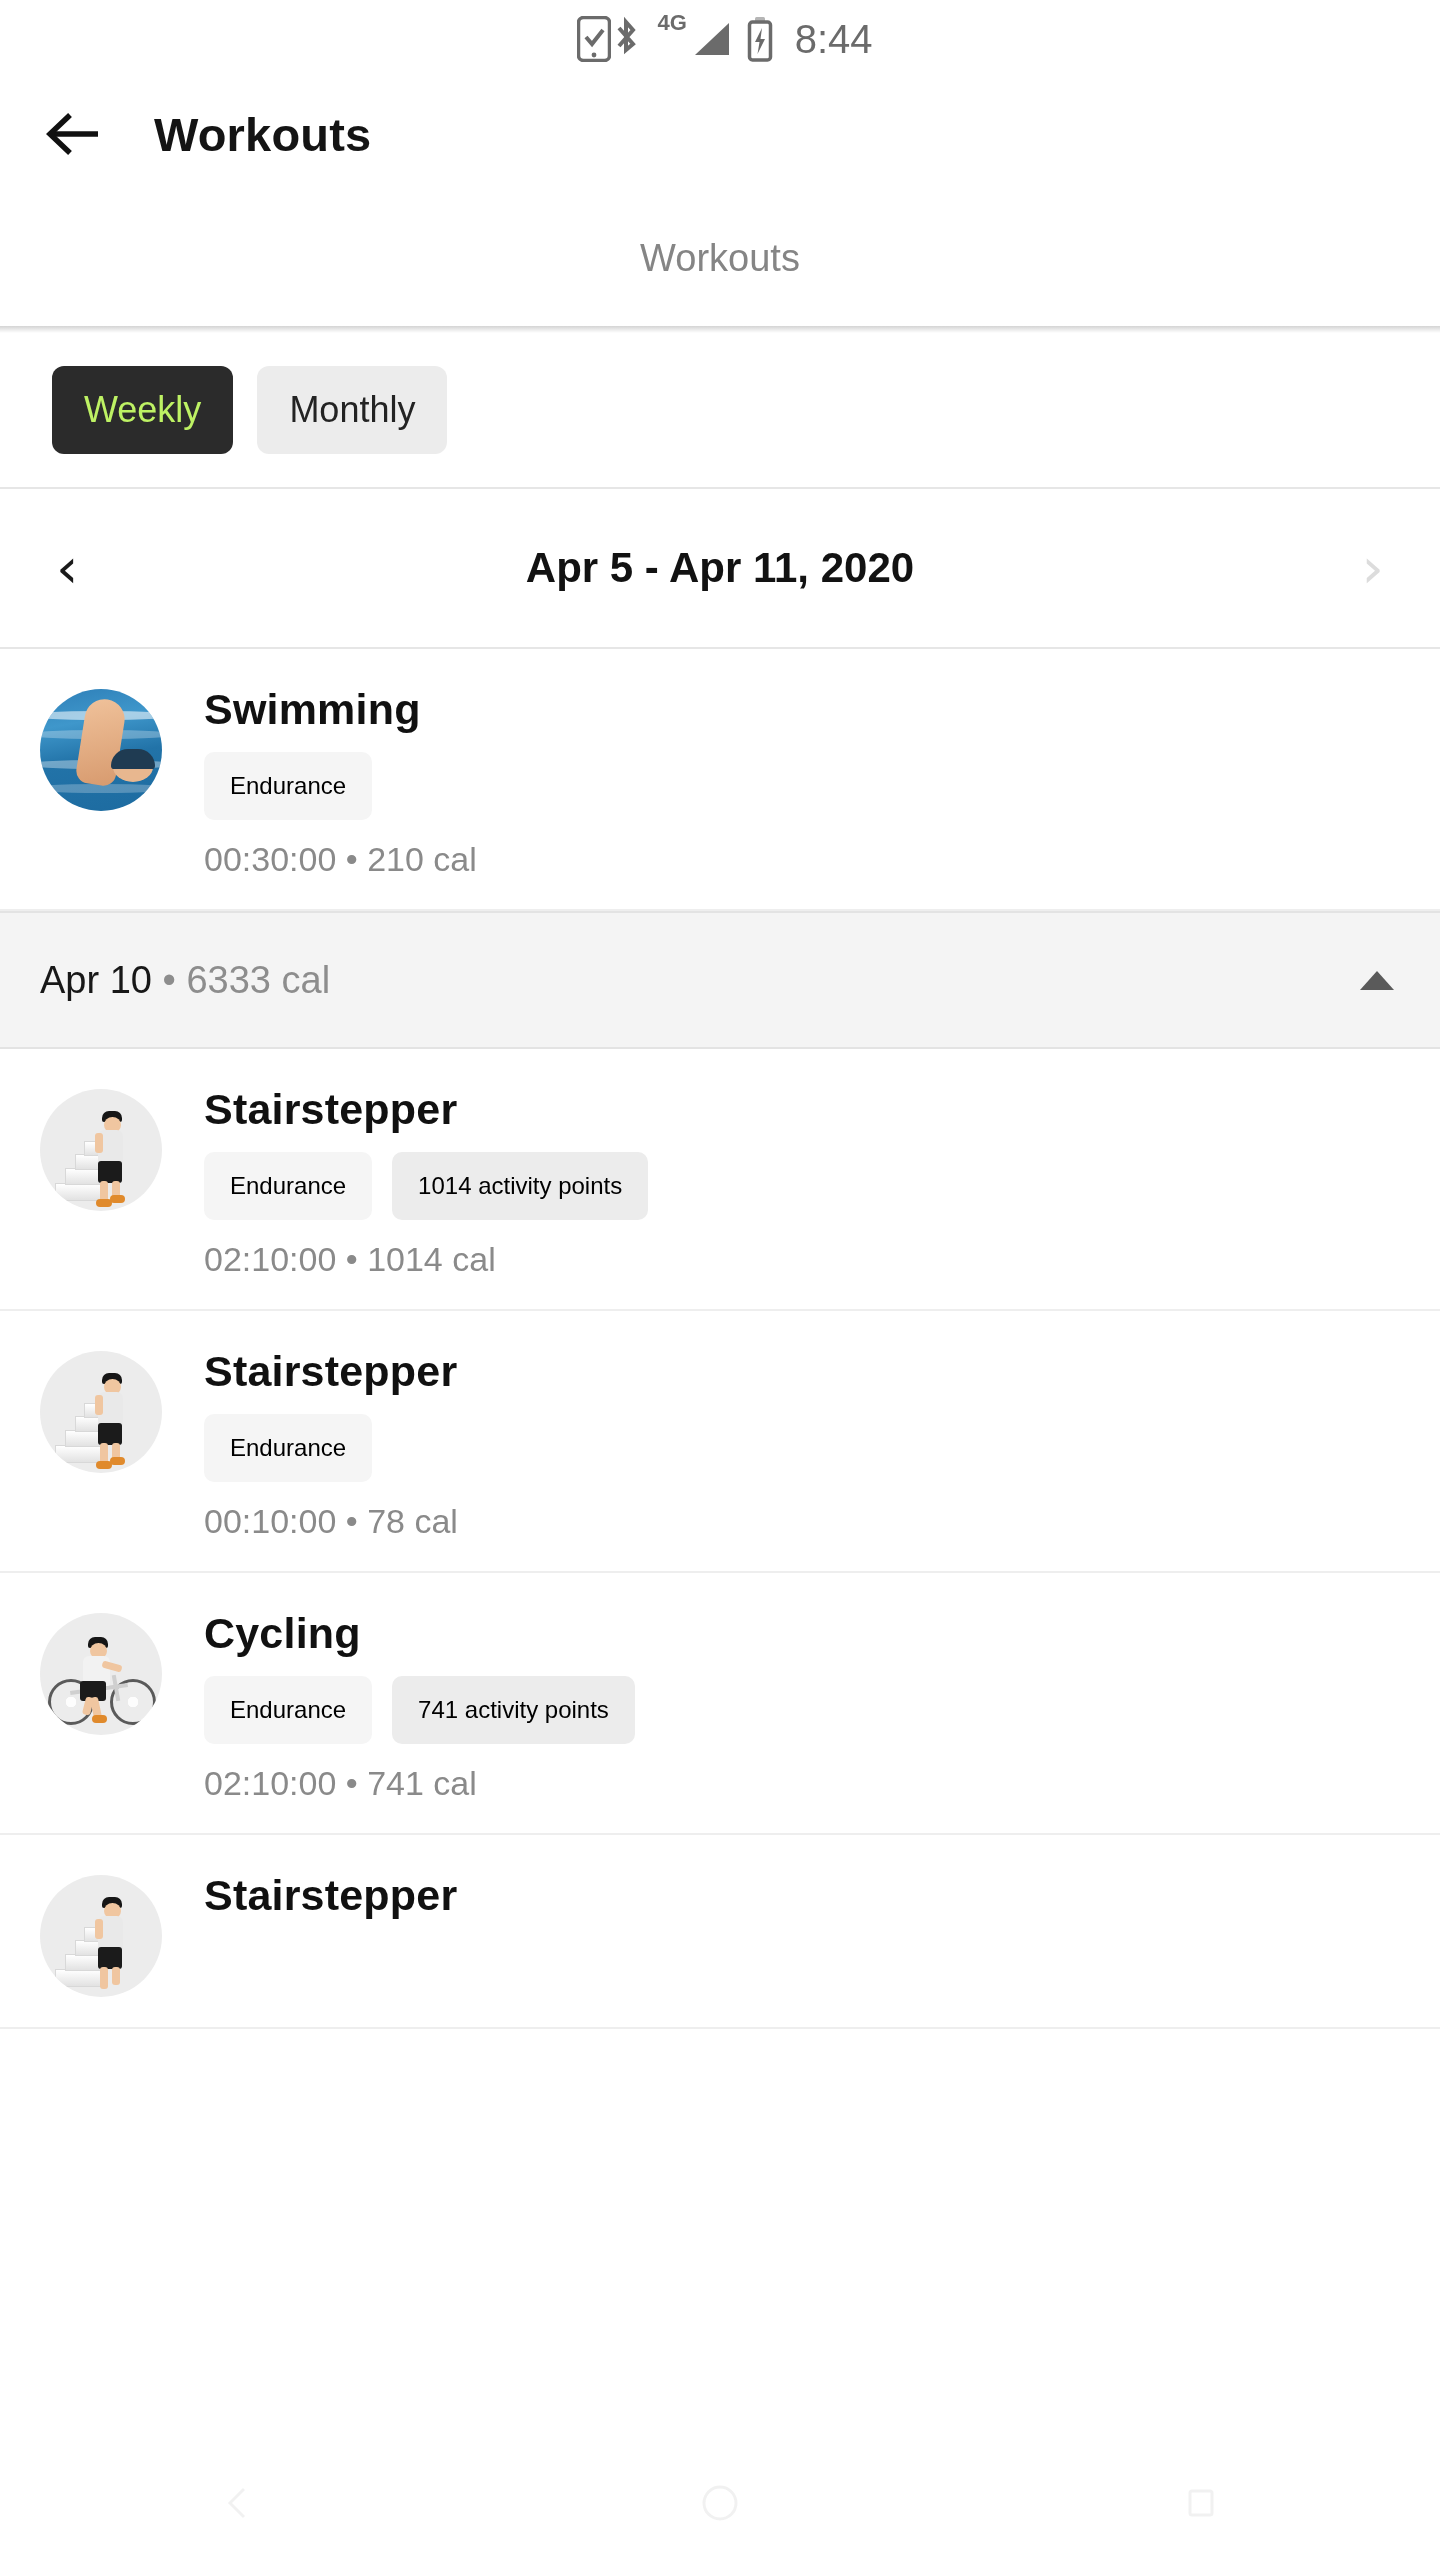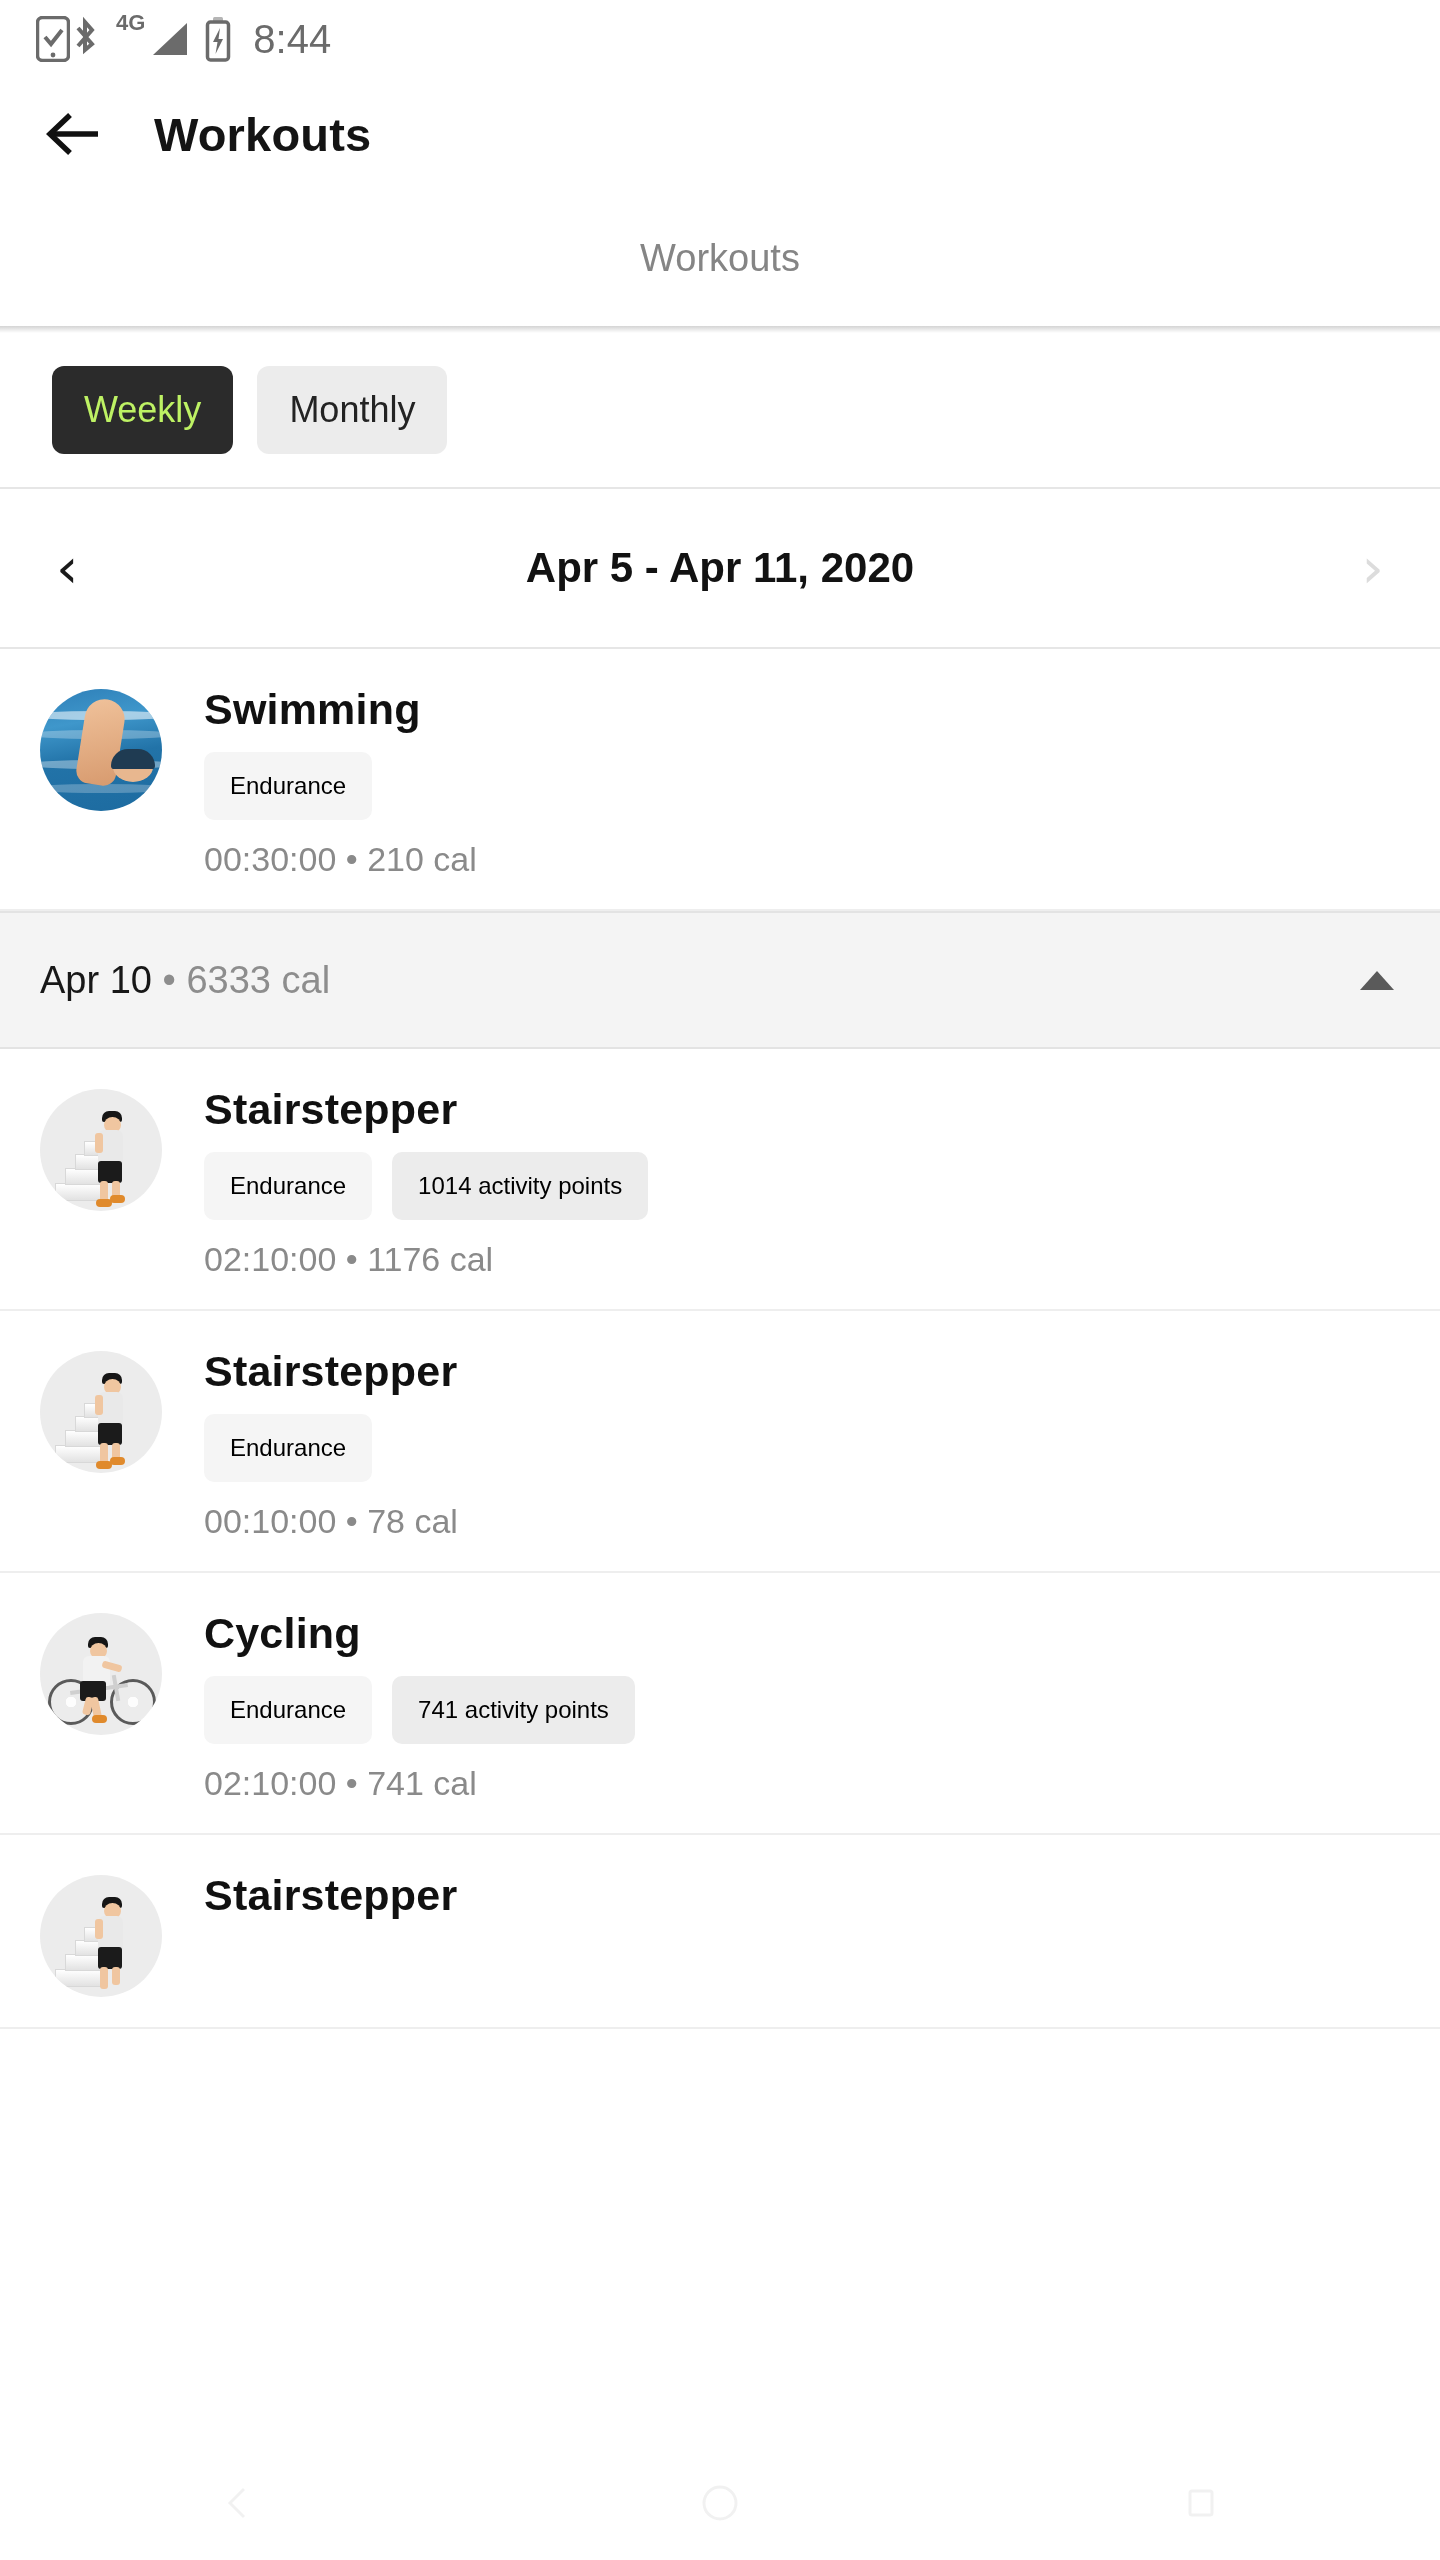--- a/index.html
+++ b/index.html
@@ -7,21 +7,21 @@
     width: 1440px; height: 2560px;
     background: #ffffff;
     font-family: "Liberation Sans", sans-serif;
     overflow: hidden;
   }
   #screen { position: relative; width: 1440px; height: 2560px; background:#fff; }
 
   
   .statusbar {
     height: 78px; width: 100%;
-    display: flex; align-items: center; justify-content: flex-start;
+    display: flex; align-items: center; justify-content: center;
     padding: 0 26px 0 36px;
     background: #ffffff;
   }
   .sb-left { display: flex; align-items: center; gap: 14px; }
   .sb-right { display: flex; align-items: center; gap: 16px; }
   .icon-gray { color: #6b6b6b; fill: #6b6b6b; display:block; }
   .sb-time {
     font-size: 40px; color: #6b6b6b; letter-spacing: 0px;
     font-family: "Liberation Sans", sans-serif;
     margin-left: 6px;
@@ -284,21 +284,21 @@
         <span class="p-shoe" style="left:56px;top:110px;width:16px;height:8px;"></span>
         <span class="p-shoe" style="left:70px;top:106px;width:15px;height:8px;"></span>
       </span>
     </div>
     <div class="wbody">
       <div class="wtitle">Stairstepper</div>
       <div class="wchips">
         <span class="chip type">Endurance</span>
         <span class="chip points">1014 activity points</span>
       </div>
-      <div class="wmeta">02:10:00 • 1176 cal</div>
+      <div class="wmeta">02:10:00 • 1014 cal</div>
     </div>
   </div>
 
   <div class="wrow">
     <div class="avatar av-plain">
       <span class="steps" style="width:74px;height:62px;">
         <span class="step" style="left:0;bottom:0;width:46px;height:18px;"></span>
         <span class="step" style="left:10px;bottom:16px;width:40px;height:17px;"></span>
         <span class="step" style="left:20px;bottom:31px;width:36px;height:16px;"></span>
         <span class="step" style="left:29px;bottom:45px;width:32px;height:15px;"></span>

